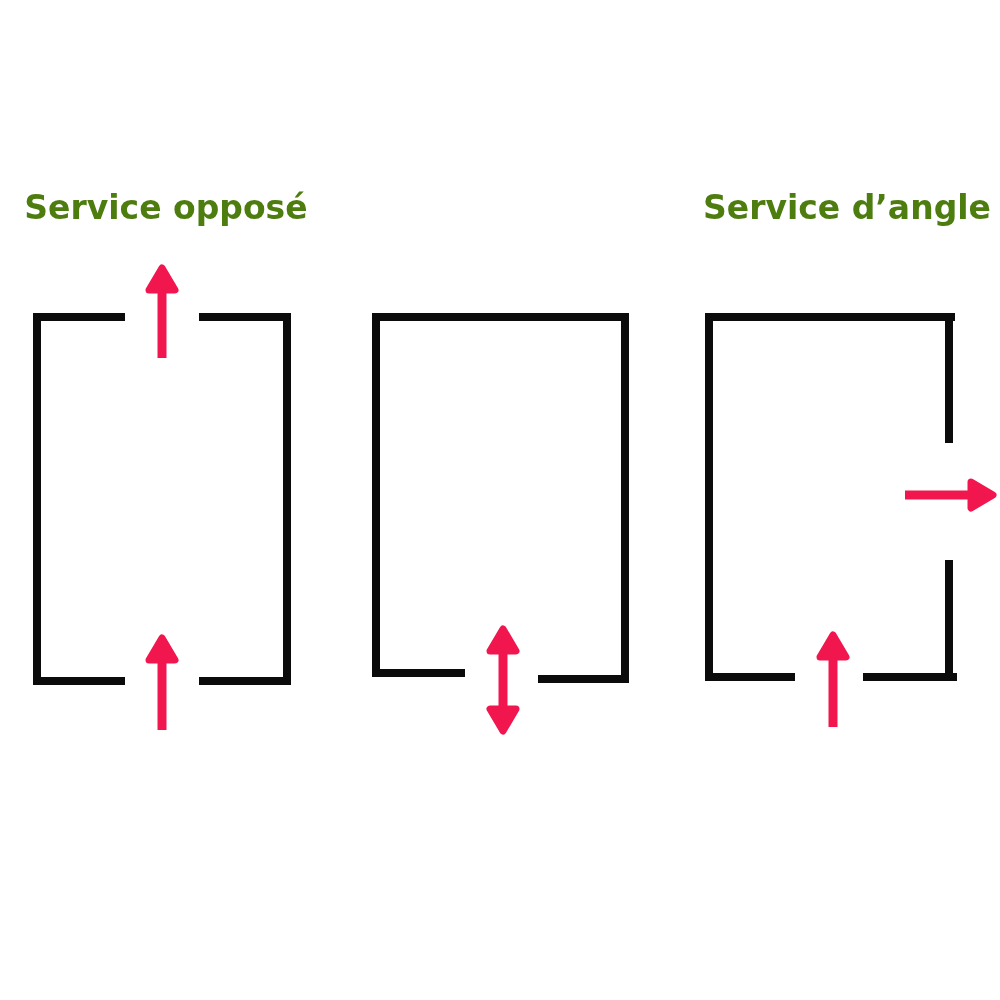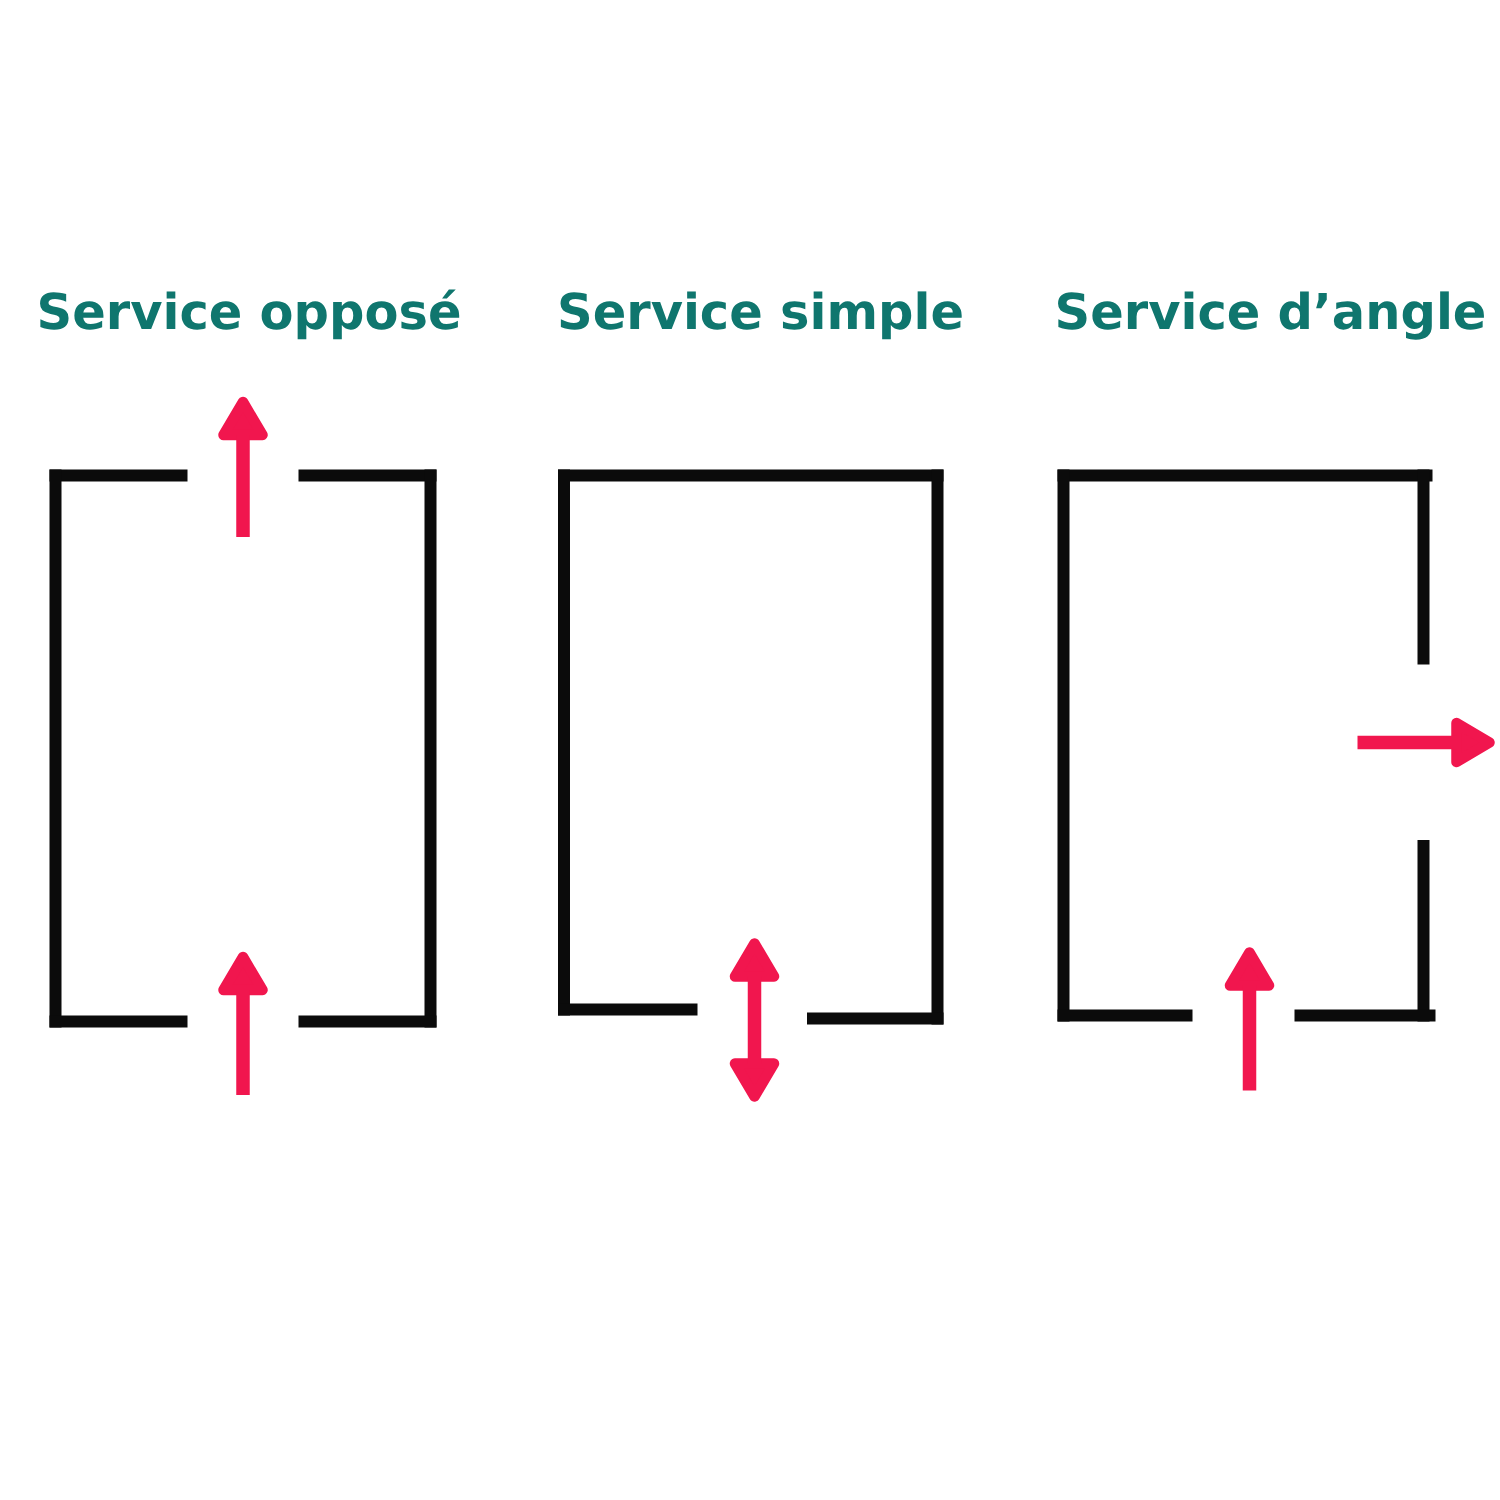--- a/index.html
+++ b/index.html
@@ -15,41 +15,40 @@
     overflow: hidden;
     font-family: "DejaVu Sans", "Liberation Sans", sans-serif;
   }
   .panel-title {
     position: absolute;
     top: 188px;
     width: 330px;
     text-align: center;
     font-size: 33px;
     font-weight: bold;
-    color: #0f766e;
+    color: #4d7c0f;
     letter-spacing: 0px;
     white-space: nowrap;
   }
   .panel-title.p1 { left: 1px;   }
   .panel-title.p2 { left: 342px; }
   .panel-title.p3 { left: 682px; }
   svg.diagram {
     position: absolute;
     left: 0;
     top: 0;
     width: 1000px;
     height: 1000px;
   }
 </style>
 </head>
 <body>
 
 <div class="canvas">
   <div class="panel-title p1">Service opposé</div>
-  <div class="panel-title p2">Service simple</div>
   <div class="panel-title p3">Service d’angle</div>
 
   <svg class="diagram" viewBox="0 0 1000 1000">
       <g>
         <line x1="33" y1="317" x2="125" y2="317" stroke="#0b0b0b" stroke-width="8"></line>
         <line x1="199" y1="317" x2="291" y2="317" stroke="#0b0b0b" stroke-width="8"></line>
         <line x1="37" y1="313" x2="37" y2="685" stroke="#0b0b0b" stroke-width="8"></line>
         <line x1="287" y1="313" x2="287" y2="685" stroke="#0b0b0b" stroke-width="8"></line>
         <line x1="33" y1="681" x2="125" y2="681" stroke="#0b0b0b" stroke-width="8"></line>
         <line x1="199" y1="681" x2="291" y2="681" stroke="#0b0b0b" stroke-width="8"></line>

